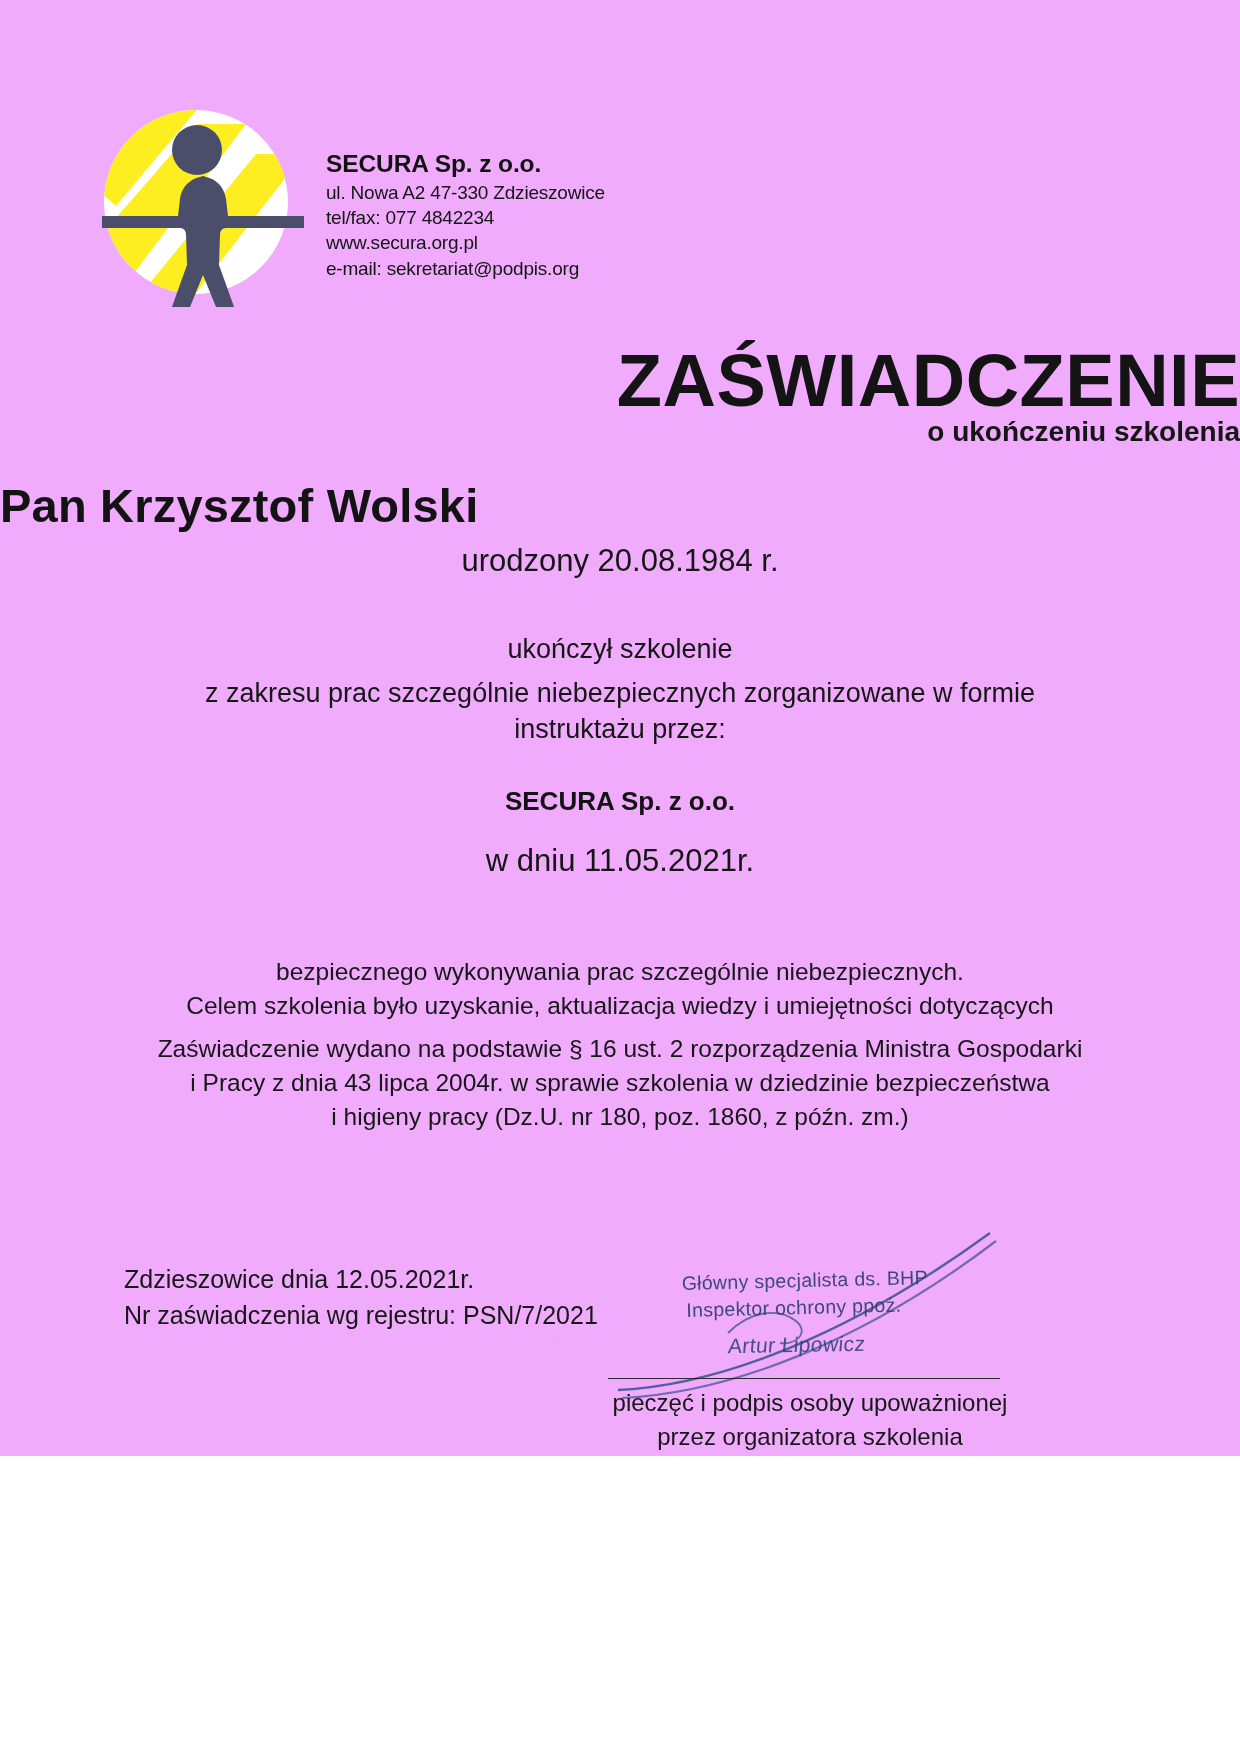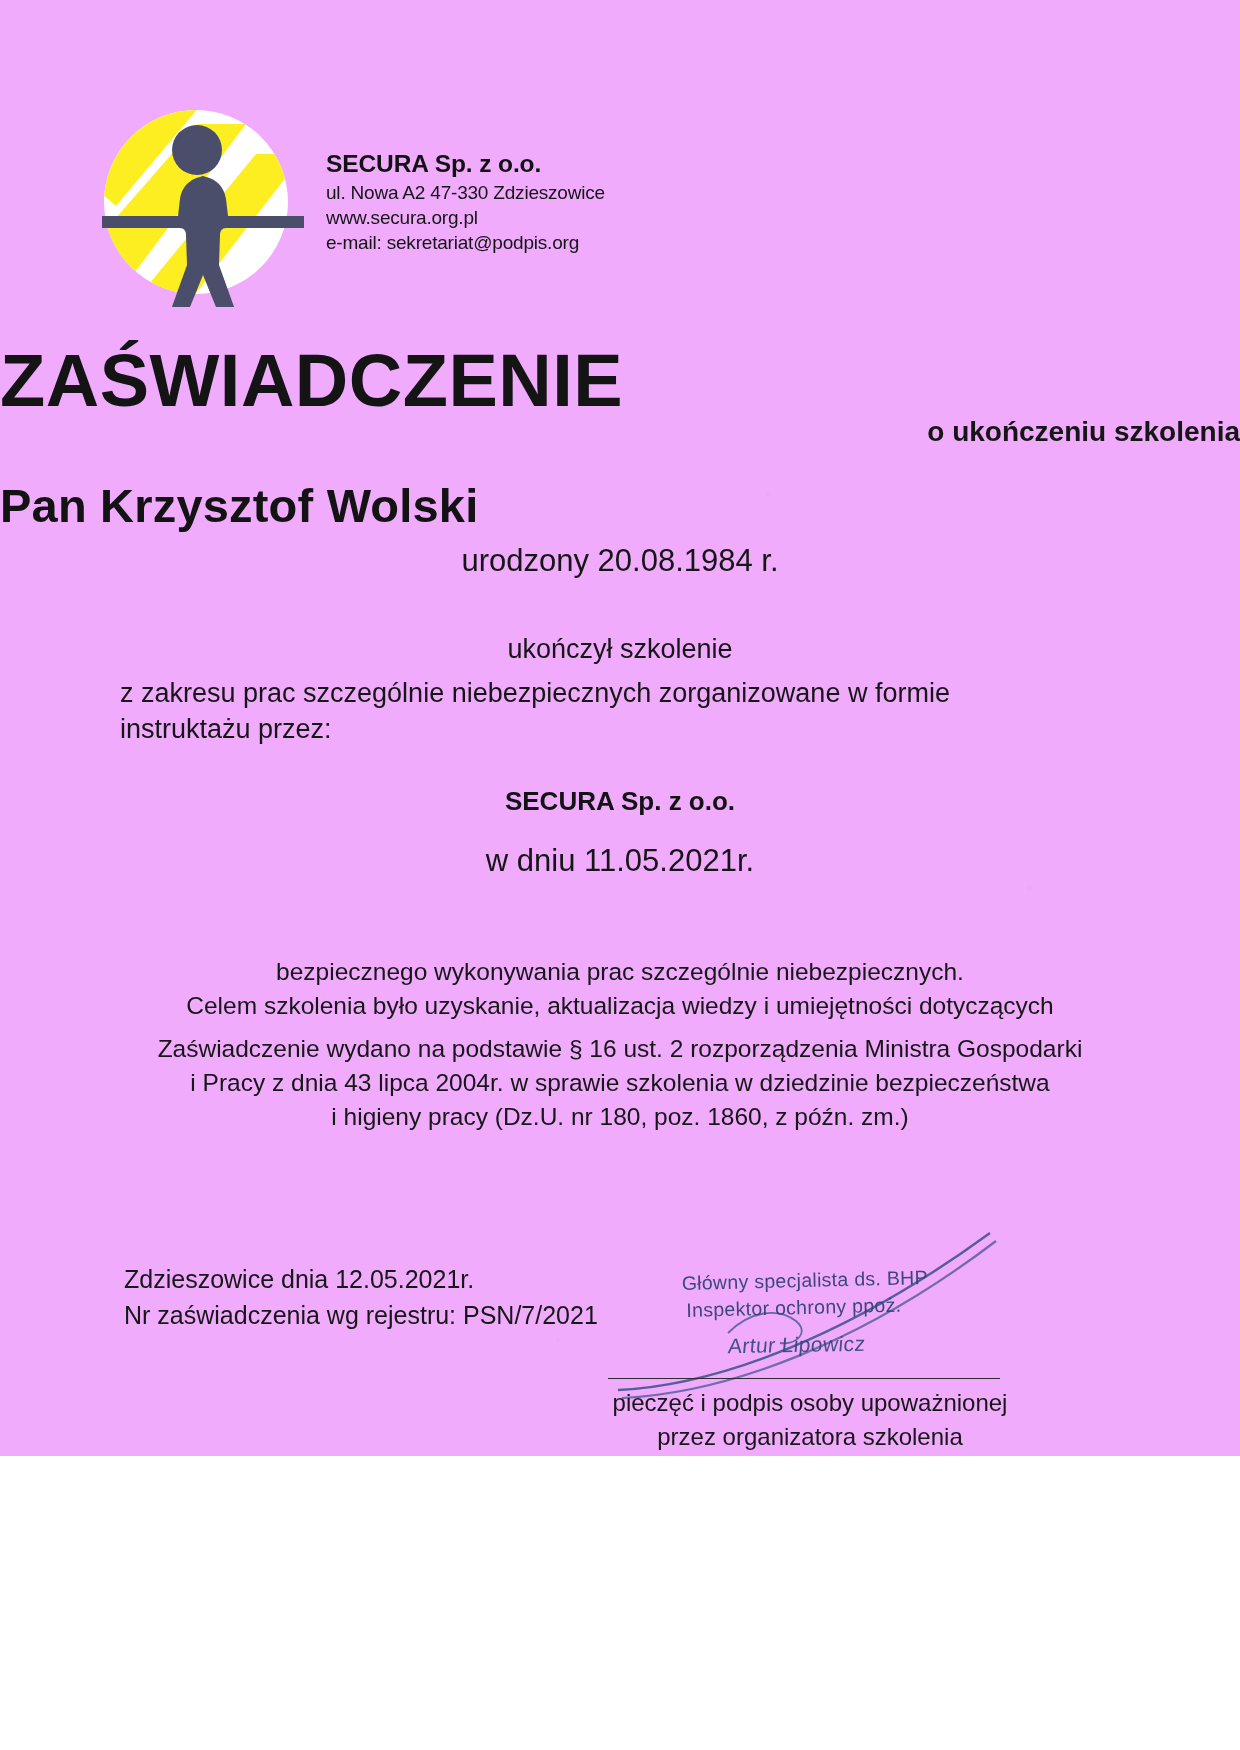--- a/index.html
+++ b/index.html
@@ -65,21 +65,21 @@
     color: #151515;
     letter-spacing: -0.2px;
   }
 
   
   .cert-title {
     position: absolute;
     left: 0;
     right: 0;
     top: 338px;
-    text-align: left;
+    text-align: right;
     font-size: 74px;
     font-weight: bold;
     letter-spacing: 0.5px;
     color: #141414;
   }
   .cert-subtitle {
     position: absolute;
     left: 0;
     right: 0;
     top: 416px;
@@ -118,21 +118,21 @@
     top: 634px;
     text-align: center;
     font-size: 27px;
     color: #161616;
   }
   .scope-para {
     position: absolute;
     left: 120px;
     width: 1000px;
     top: 676px;
-    text-align: left;
+    text-align: center;
     font-size: 27px;
     line-height: 1.33;
     color: #161616;
   }
   .organizer {
     position: absolute;
     left: 0;
     right: 0;
     top: 786px;
     text-align: center;
@@ -276,20 +276,21 @@
                  l-30 74 l-14 -6 l28 -78
                  l-1 -30 c0 -4 -2 -7 -6 -7
                  l-78 0 l0 -12 l76 0
                  l2 -17 c2 -13 11 -23 29 -23 z"></path>
       </g>
     </svg>
 
     <div class="company-block">
       <div class="company-name">SECURA Sp. z o.o.</div>
       <div class="company-line">ul. Nowa A2  47-330 Zdzieszowice</div>
+      <div class="company-line">tel/fax: 077 4842234</div>
       <div class="company-line">www.secura.org.pl</div>
       <div class="company-line">e-mail: sekretariat@podpis.org</div>
     </div>
   </div>
 
   <div class="cert-title">ZAŚWIADCZENIE</div>
   <div class="cert-subtitle">o ukończeniu szkolenia</div>
 
   <div class="recipient-name">Pan Krzysztof Wolski</div>
   <div class="recipient-birth">urodzony 20.08.1984 r.</div>

